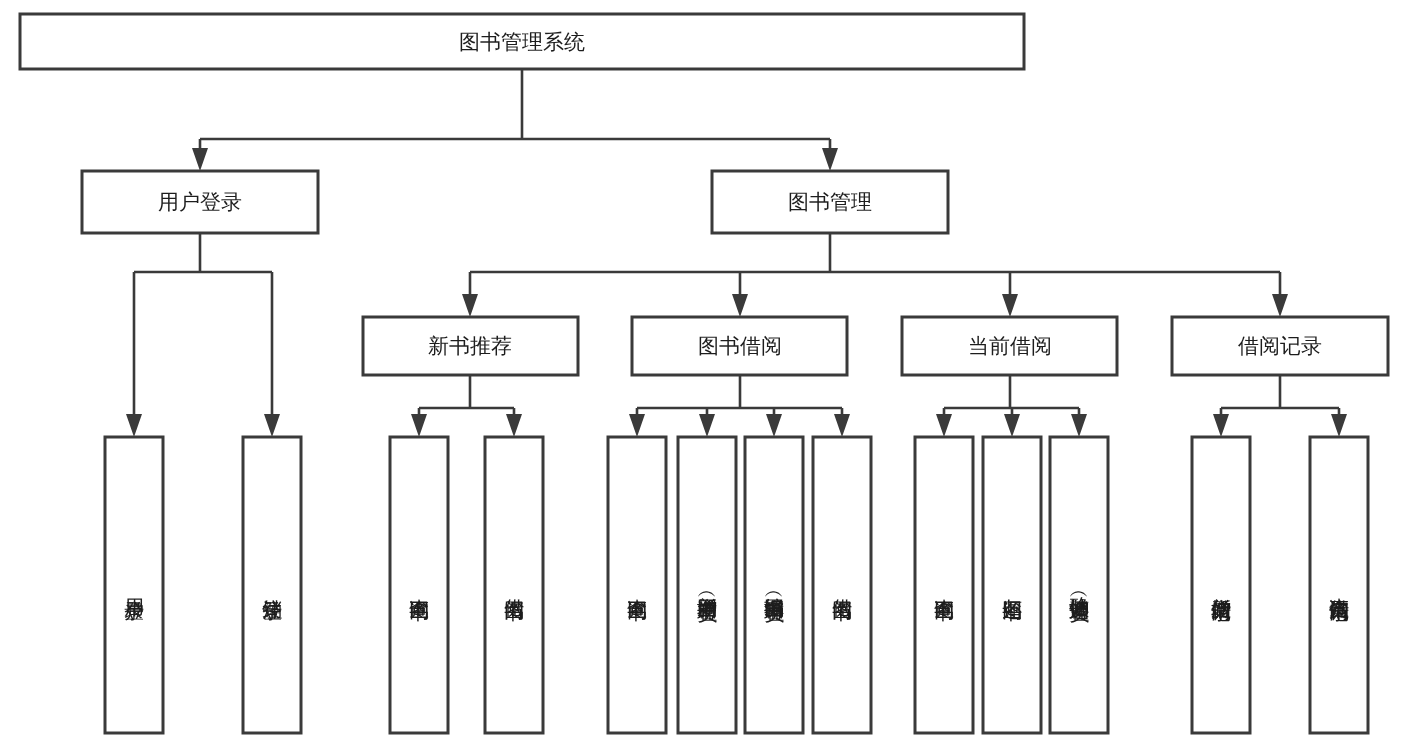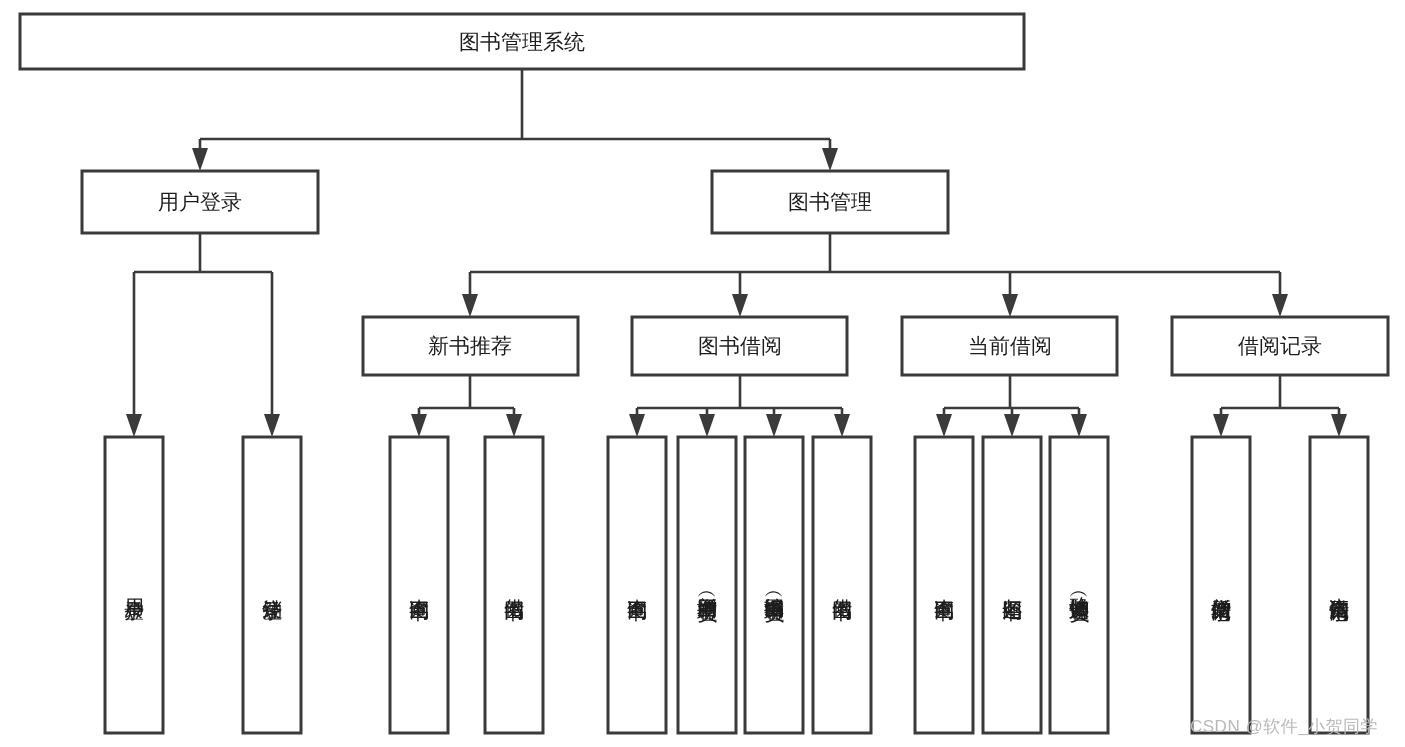--- a/index.html
+++ b/index.html
@@ -169,15 +169,14 @@
   <div class="node-label-v" style="left:608px; top:437px; width:58px; height:296px;">查询图书</div>
   <div class="node-label-v" style="left:678px; top:437px; width:58px; height:296px;">新增图书（管理员）</div>
   <div class="node-label-v" style="left:745px; top:437px; width:58px; height:296px;">编辑图书（管理员）</div>
   <div class="node-label-v" style="left:813px; top:437px; width:58px; height:296px;">借阅图书</div>
   <div class="node-label-v" style="left:915px; top:437px; width:58px; height:296px;">查询图书</div>
   <div class="node-label-v" style="left:983px; top:437px; width:58px; height:296px;">归还图书</div>
   <div class="node-label-v" style="left:1050px; top:437px; width:58px; height:296px;">确认归还（管理员）</div>
   <div class="node-label-v" style="left:1192px; top:437px; width:58px; height:296px;">新增借阅记录</div>
   <div class="node-label-v" style="left:1310px; top:437px; width:58px; height:296px;">查询借阅记录</div>
 
-  <div class="watermark" style="left:1190px; top:715px;">CSDN @软件_小贺同学</div>
 
 </div>
 
 </body></html>

